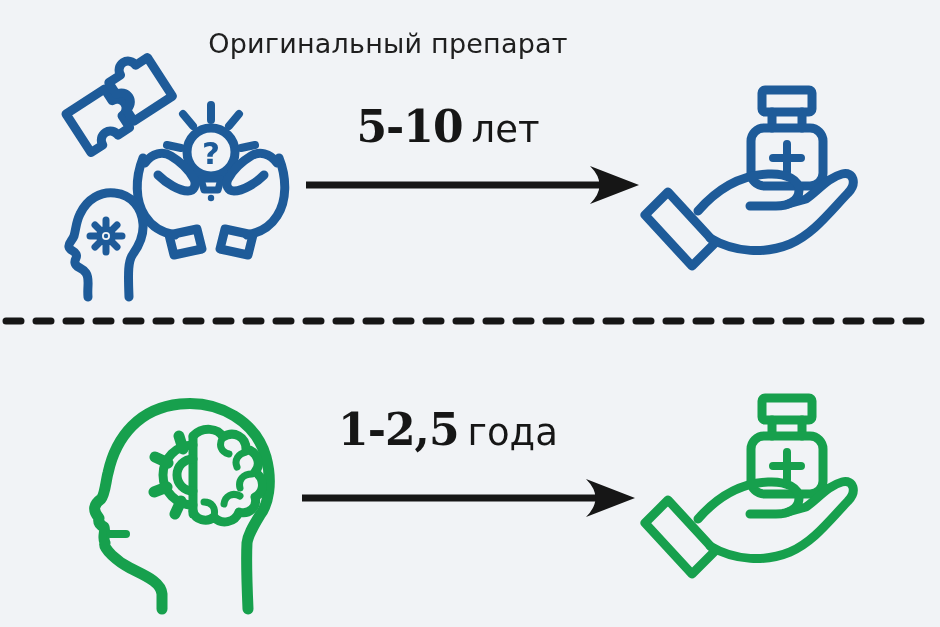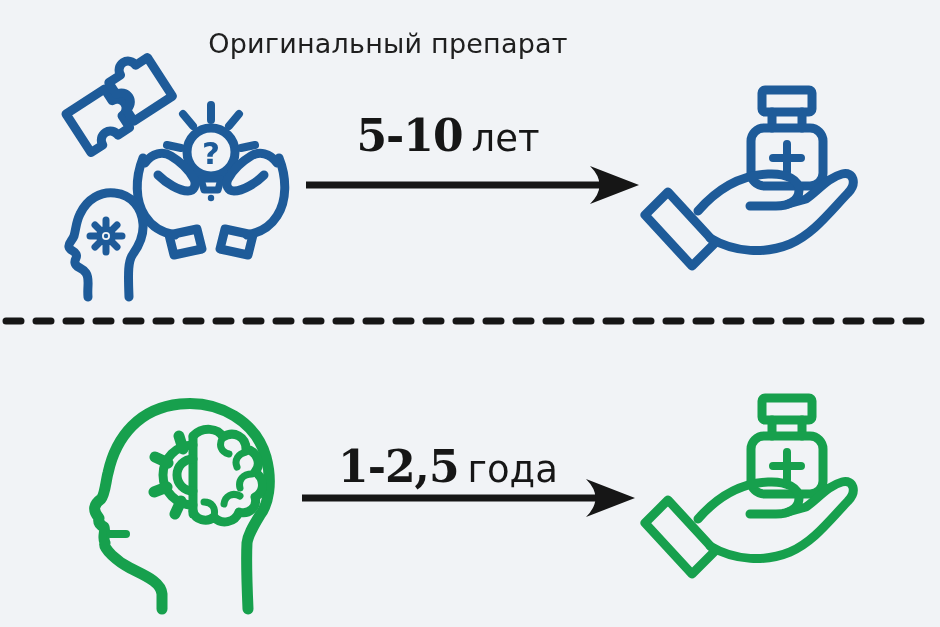--- a/index.html
+++ b/index.html
@@ -66,21 +66,21 @@
       </g>
     </g>
     <g>
       <path class="stroke" stroke-width="9" d="M40,245 C39,234 42,227 38,221 C34,215 28,216 27,211 C26,207 30,206 28,202 C26,198 22,199 21,195 C20,191 24,189 26,184 C28,177 28,170 32,162 C39,147 53,139 67,141 C84,143 94,156 95,172 C96,185 90,195 85,202 C80,209 80,220 81,245"></path>
       <circle class="stroke" stroke-width="6" cx="58" cy="184" r="7"></circle>
       <path class="stroke" stroke-width="7" d="M68,184 L74,184 M65,191 L69,195 M58,194 L58,200 M51,191 L47,195 M48,184 L42,184 M51,177 L47,173 M58,174 L58,168 M65,177 L69,173"></path>
       <circle cx="58" cy="184" r="2.2" fill="currentColor"></circle>
     </g>
   </svg>
 
-  <div class="abs duration" style="top:110px;">
+  <div class="abs duration" style="top:101px;">
     <span class="num">5-10</span><span class="unit">лет</span>
   </div>
 
   <svg class="abs ink" style="left:303px;top:163px;" width="340" height="44" viewBox="0 0 340 44">
     <line x1="3" y1="22" x2="298" y2="22" stroke="currentColor" stroke-width="7"></line>
     <path d="M336,22 L287,3 Q306,22 287,41 Z" fill="currentColor"></path>
   </svg>
 
   <svg class="abs icon-blue" style="left:640px;top:80px;" width="230" height="210" viewBox="0 0 230 210">
     <g>
@@ -107,21 +107,21 @@
     <g>
       <path class="stroke" stroke-width="9" d="M113,57 V134"></path>
       <path class="stroke" stroke-width="9" d="M113,65 A30,30 0 1 0 113,125"></path>
       <path class="stroke" stroke-width="9" d="M113,79 A16,16 0 1 0 113,111"></path>
       <path class="stroke" stroke-width="11" d="M103,69 L99,56 M88,83 L75,77 M87,107 L74,112 M101,121 L95,134"></path>
       <path class="stroke" stroke-width="9" d="M113,56 C123,46 138,48 143,57 C154,50 166,57 166,69 C177,71 182,84 175,92 C185,98 185,112 175,117 C178,127 169,135 159,132 C155,143 141,145 134,137 C127,143 115,140 113,131"></path>
       <path class="stroke" stroke-width="7" d="M143,57 C138,65 141,72 149,74 M166,72 C158,74 154,80 157,87 M172,94 C163,94 158,100 160,108 M160,116 C152,112 145,116 144,124 M134,136 C136,128 132,122 124,122"></path>
     </g>
   </svg>
 
-  <div class="abs duration" style="top:441px;">
+  <div class="abs duration" style="top:404px;">
     <span class="num">1-2,5</span><span class="unit">года</span>
   </div>
 
   <svg class="abs ink" style="left:299px;top:476px;" width="340" height="44" viewBox="0 0 340 44">
     <line x1="3" y1="22" x2="298" y2="22" stroke="currentColor" stroke-width="7"></line>
     <path d="M336,22 L287,3 Q306,22 287,41 Z" fill="currentColor"></path>
   </svg>
 
   <svg class="abs icon-green" style="left:640px;top:388px;" width="230" height="210" viewBox="0 0 230 210">
     <g>

